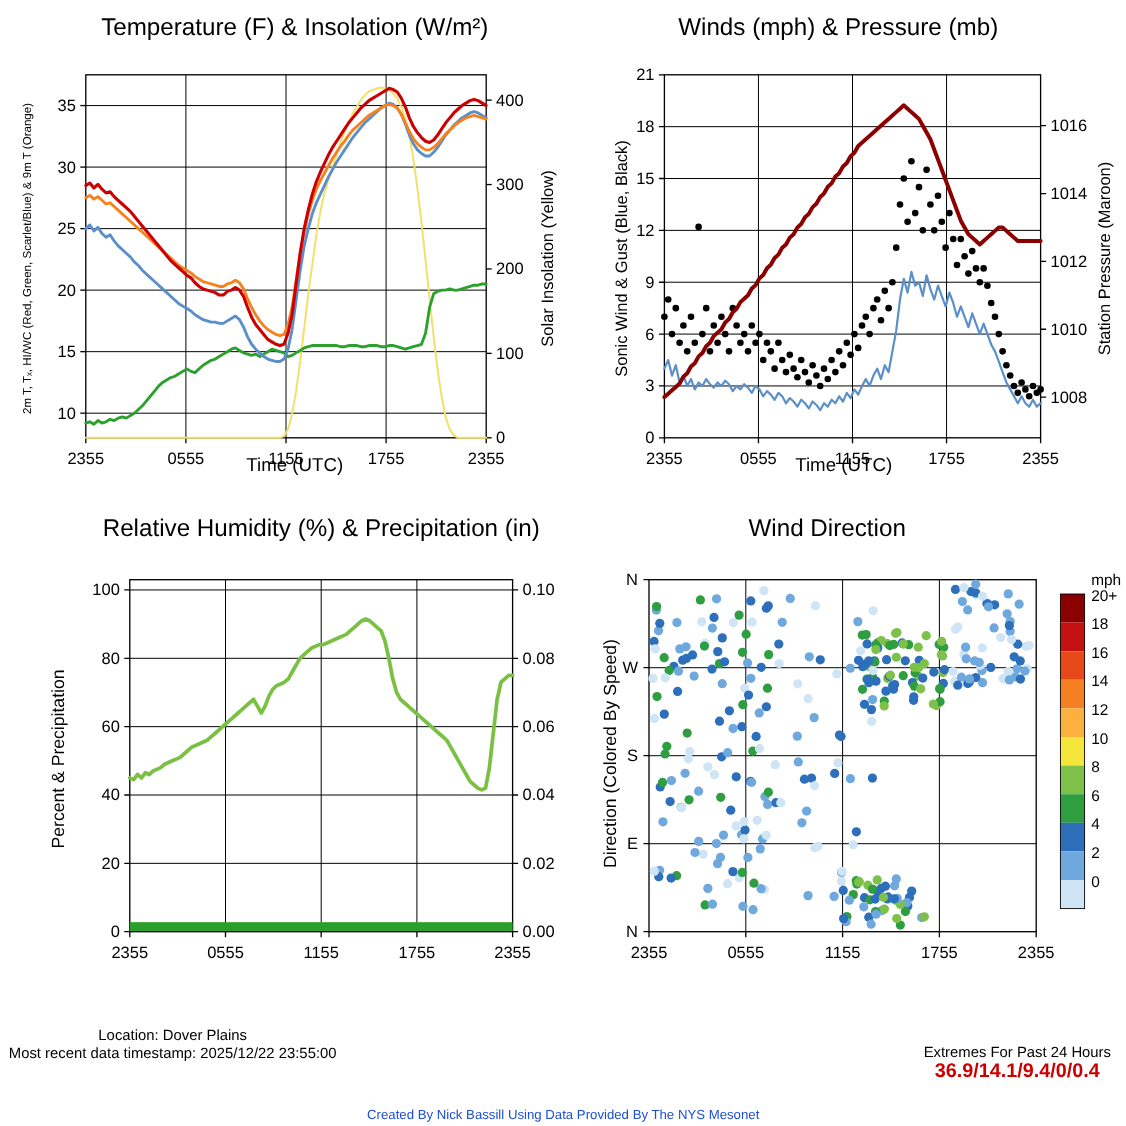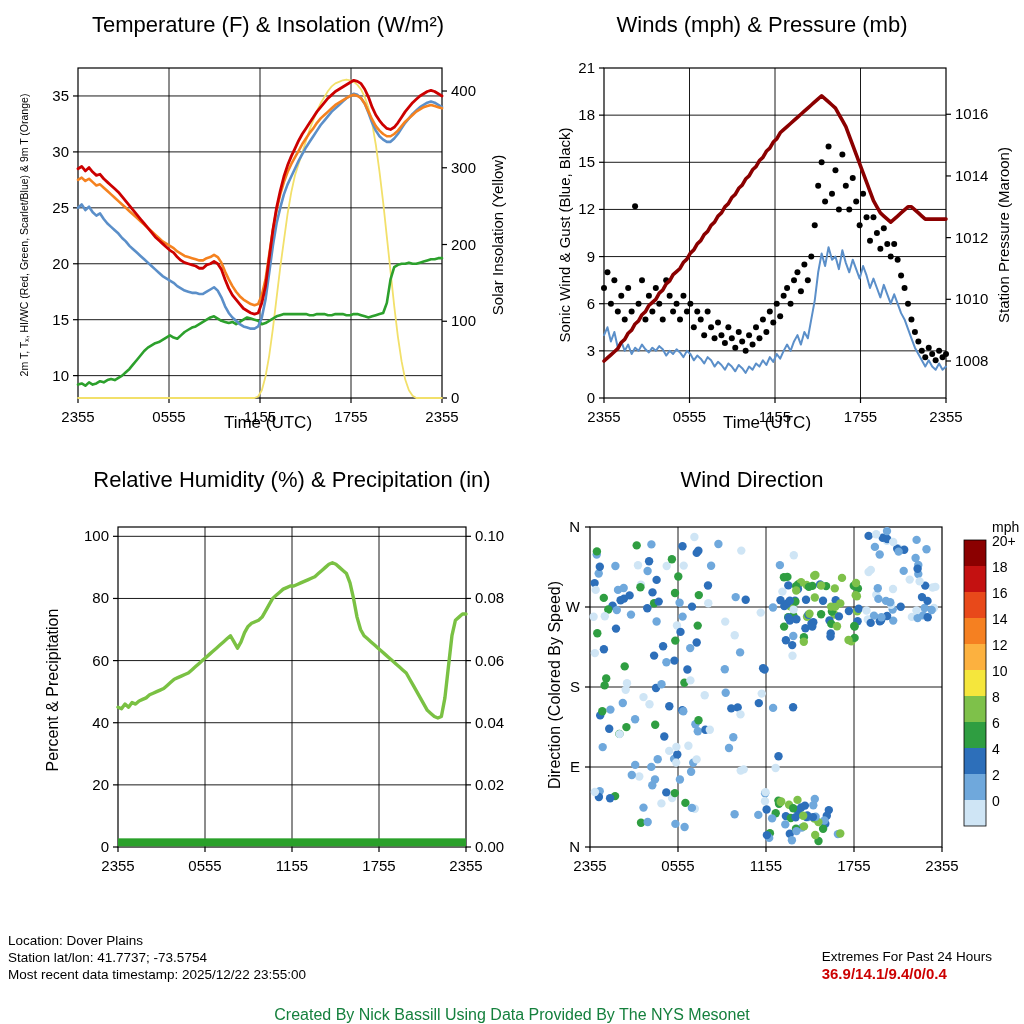--- a/index.html
+++ b/index.html
@@ -2,24 +2,24 @@
 <html><head>
 <meta charset="utf-8">
 <style>
   html,body{margin:0;padding:0;background:#ffffff;}
   body{width:1024px;height:1024px;font-family:"Liberation Sans",sans-serif;color:#000;overflow:hidden;}
   .page{position:relative;width:1024px;height:944px;}
   svg{display:block;}
   text{font-family:"Liberation Sans",sans-serif;}
   .panel{position:absolute;}
   .footer{position:absolute;font-size:13.5px;line-height:17px;}
-  .footL{left:8px;top:932px;}
-  .footR{right:32px;top:948px;text-align:left;margin-left:21px;}
-  .credit{position:absolute;left:0;width:1024px;top:1006px;text-align:center;font-size:16px;color:#15803d;}
-  .red{color:#cc0000;font-weight:bold;font-size:15px;}
+  .footL{left:8px;top:932px;text-align:center;}
+  .footR{right:14px;top:948px;text-align:center;margin-left:21px;}
+  .credit{position:absolute;left:0;width:1024px;top:1006px;text-align:center;font-size:12px;color:#1d4ed8;}
+  .red{color:#cc0000;font-weight:bold;font-size:18px;}
 </style>
 </head>
 <body>
 
 <div class="page">
 
   <div class="panel" style="left:0;top:0;">
     <svg width="530" height="460" viewBox="0 0 530 460">
       <text id="t1-title" x="268" y="32" text-anchor="middle" font-size="22">Temperature (F) &amp; Insolation (W/m²)</text>
 
@@ -688,21 +688,20 @@
           <text x="480" y="325" font-size="14" text-anchor="start">2</text>
           <rect x="452" y="345" width="22" height="26" fill="#cfe5f5"></rect>
           <text x="480" y="351" font-size="14" text-anchor="start">0</text>
           <rect x="452" y="85" width="22" height="286" fill="none" stroke="#000" stroke-width="0.8"></rect>
         </g>
     </svg>
   </div>
 
   <div class="footer footL">
     <div>Location: Dover Plains</div>
-    <div>Station lat/lon: 41.7737; -73.5754</div>
     <div>Most recent data timestamp: 2025/12/22 23:55:00</div>
   </div>
 
   <div class="footer footR">
     <div>Extremes For Past 24 Hours</div>
     <div class="red">36.9/14.1/9.4/0/0.4</div>
   </div>
 
   <div class="credit">Created By Nick Bassill Using Data Provided By The NYS Mesonet</div>
 

